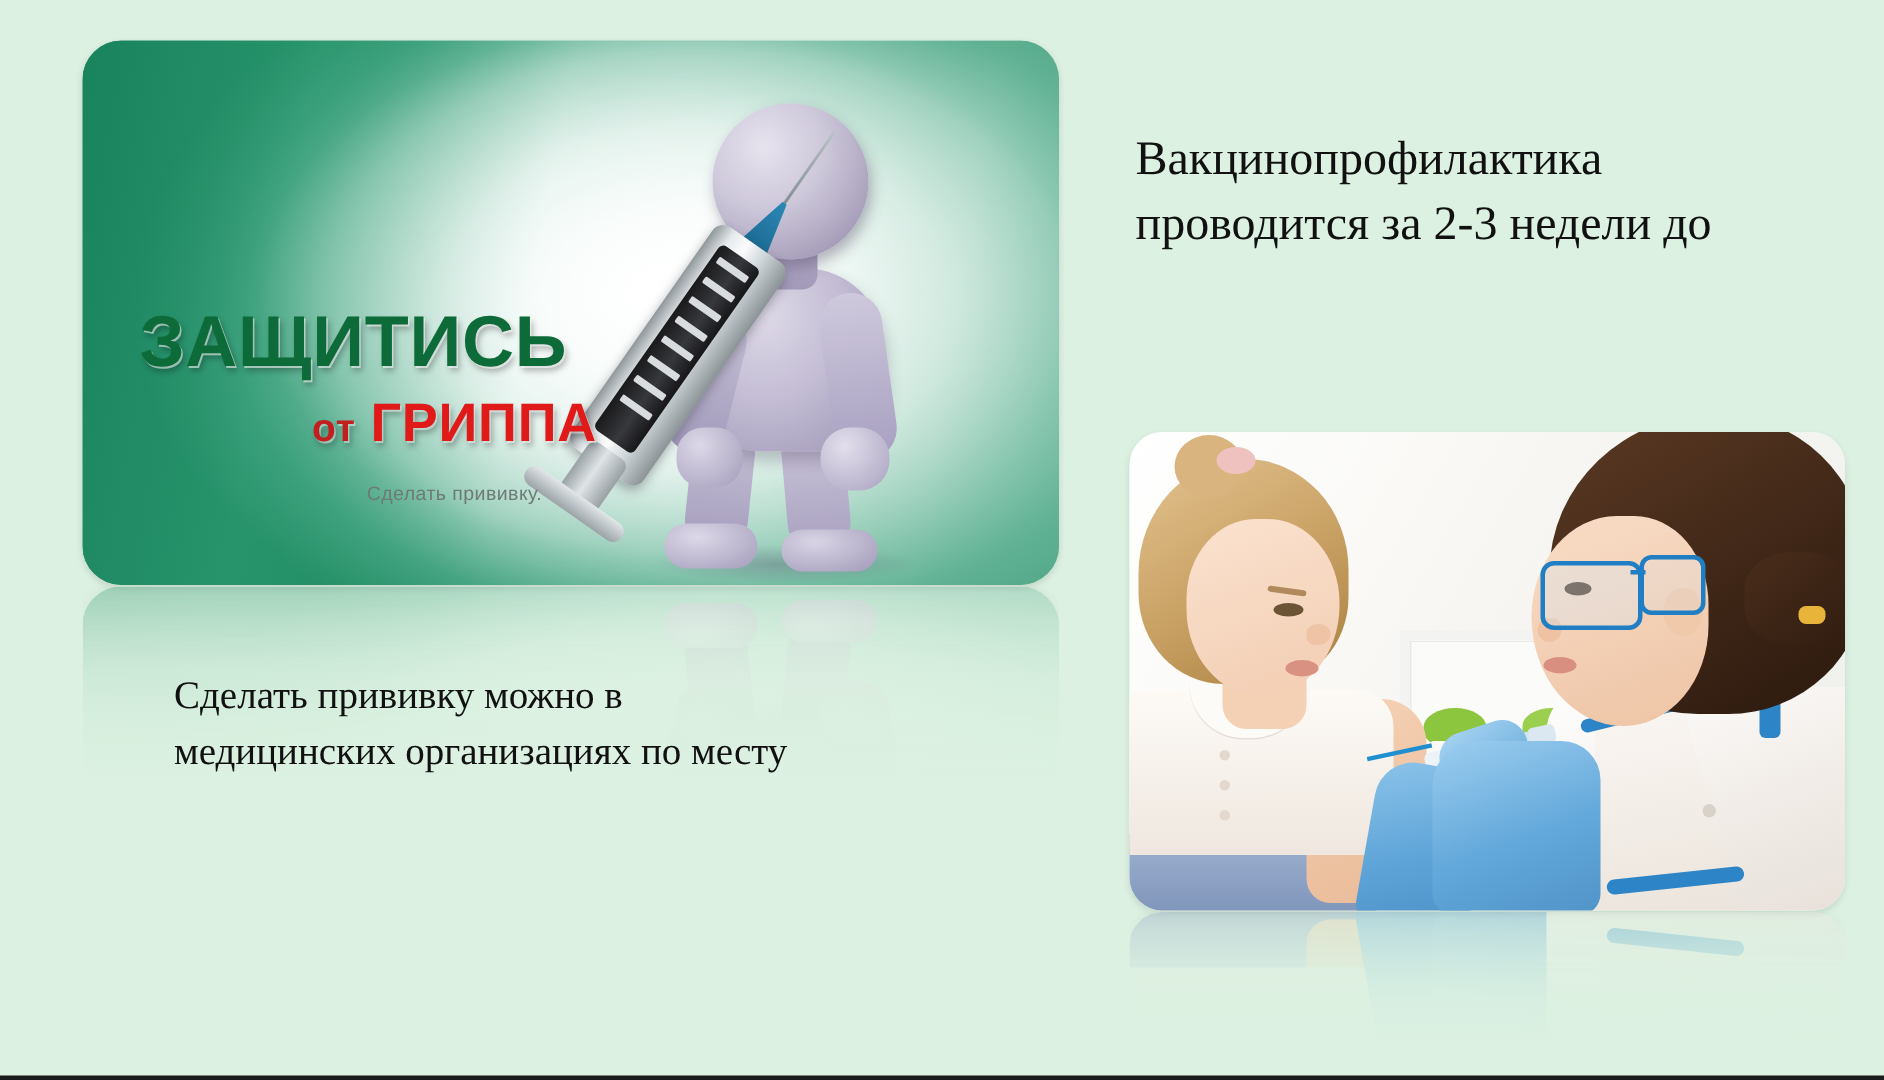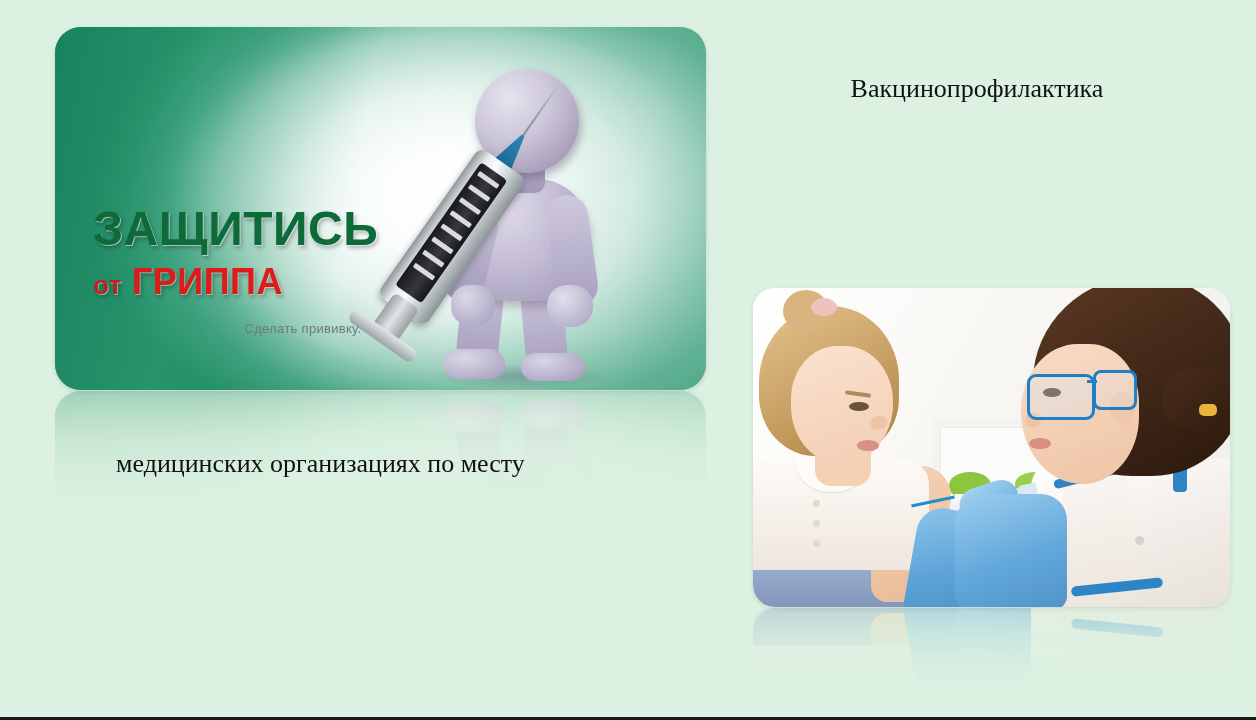--- a/index.html
+++ b/index.html
@@ -32,21 +32,21 @@
   .poster-head{
     position:absolute;left:38px;top:178px;width:420px;
     font-family:"Liberation Sans", sans-serif;font-weight:bold;
     letter-spacing:.5px;line-height:1;
   }
   .ln-protect{
     font-size:48px;color:#0c6b39;
     text-shadow:1px 1px 0 rgba(255,255,255,.55), 2px 3px 4px rgba(0,0,0,.28);
   }
   .ln-flu{
-    margin-top:11px;font-size:34px;
+    margin-top:11px;text-align:center;font-size:34px;
     text-shadow:1px 1px 0 rgba(255,255,255,.45), 2px 3px 4px rgba(0,0,0,.3);
   }
   .ln-flu .small{color:#c21f1f;font-size:26px;}
   .ln-flu .big{color:#e01919;font-size:36px;}
   .ln-sub{
     margin-top:22px;text-align:center;font-size:13px;font-weight:normal;
     color:#6d7b76;font-family:"Liberation Sans", sans-serif;letter-spacing:.3px;
   }
 
   
@@ -256,21 +256,21 @@
   .poster-reflect .inner{width:651px;height:363px;top:363px;}
   .photo-reflect{left:753px;top:608px;width:477px;height:108px;opacity:.45;
     -webkit-mask-image:linear-gradient(180deg, rgba(0,0,0,.9) 0%, rgba(0,0,0,.35) 45%, rgba(0,0,0,0) 95%);
             mask-image:linear-gradient(180deg, rgba(0,0,0,.9) 0%, rgba(0,0,0,.35) 45%, rgba(0,0,0,0) 95%);
   }
   .photo-reflect .inner{width:477px;height:319px;top:319px;}
   .reflect-tint{position:absolute;inset:0;background:linear-gradient(180deg, rgba(220,241,225,.25), rgba(220,241,225,.95));}
 
   
   .txt{position:absolute;color:#111111;font-family:"Liberation Serif", serif;}
-  #text-top-right{left:757px;top:72px;width:440px;font-size:26px;line-height:1.34;text-align:center;}
+  #text-top-right{left:757px;top:84px;width:440px;font-size:32px;line-height:1.34;}
   #text-bottom-left{left:116px;top:446px;width:560px;font-size:26px;line-height:1.42;}
   .txt p{margin:0;}
 </style>
 </head>
 <body>
 
 <div class="slide">
 
   <div class="poster-wrap">
     <div class="poster">
@@ -415,20 +415,22 @@
         <div class="nu-coat"></div>
         <div class="nu-lapel"></div>
         <div class="nu-stripe3"></div>
       </div>
     </div>
     <div class="reflect-tint"></div>
   </div>
 
   <div class="txt" id="text-top-right">
     <p>Вакцинопрофилактика</p>
+    <p>проводится за 2-3 недели до</p>
   </div>
 
   <div class="txt" id="text-bottom-left">
+    <p>Сделать прививку можно в</p>
     <p>медицинских организациях по месту</p>
   </div>
 
   <div class="bottom-rule"></div>
 </div>
 
 </body></html>

